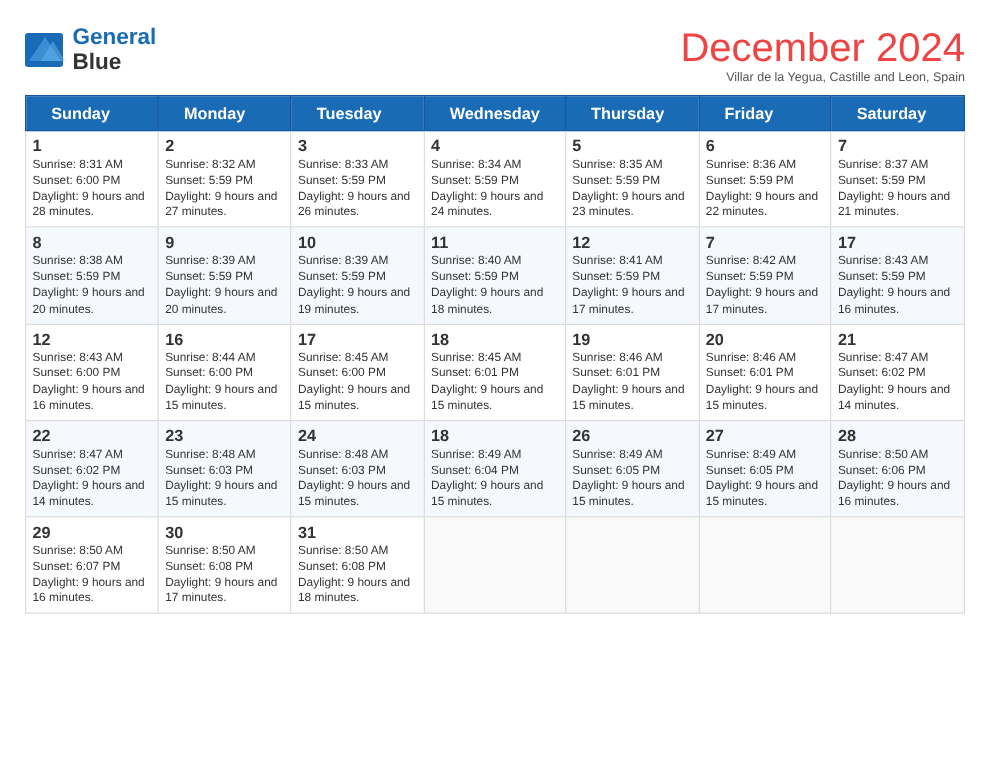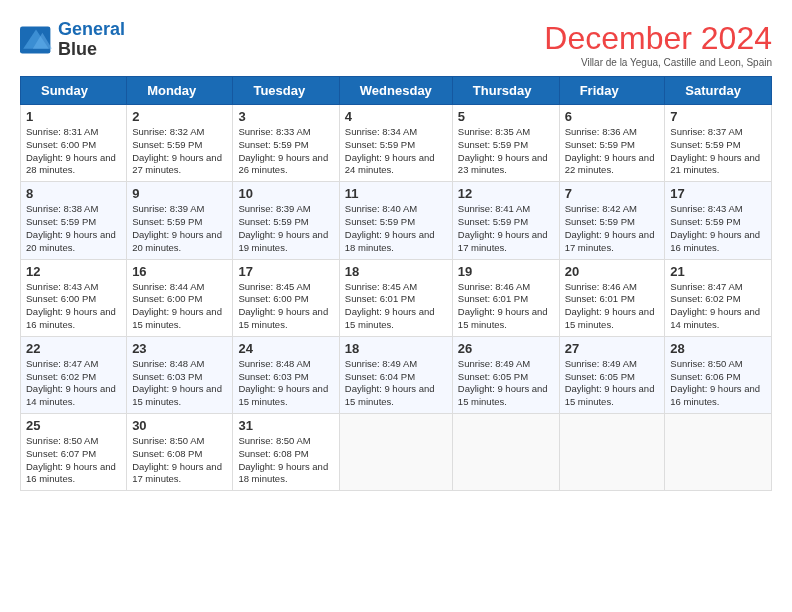--- a/index.html
+++ b/index.html
@@ -239,21 +239,21 @@
           <span class="day-number">27</span>
           <div class="day-info">Sunrise: 8:49 AM<br>Sunset: 6:05 PM<br>Daylight: 9 hours and 15 minutes.</div>
         </td>
         <td>
           <span class="day-number">28</span>
           <div class="day-info">Sunrise: 8:50 AM<br>Sunset: 6:06 PM<br>Daylight: 9 hours and 16 minutes.</div>
         </td>
       </tr>
       <tr>
         <td>
-          <span class="day-number">25</span>
+          <span class="day-number">29</span>
           <div class="day-info">Sunrise: 8:50 AM<br>Sunset: 6:07 PM<br>Daylight: 9 hours and 16 minutes.</div>
         </td>
         <td>
           <span class="day-number">30</span>
           <div class="day-info">Sunrise: 8:50 AM<br>Sunset: 6:08 PM<br>Daylight: 9 hours and 17 minutes.</div>
         </td>
         <td>
           <span class="day-number">31</span>
           <div class="day-info">Sunrise: 8:50 AM<br>Sunset: 6:08 PM<br>Daylight: 9 hours and 18 minutes.</div>
         </td>

